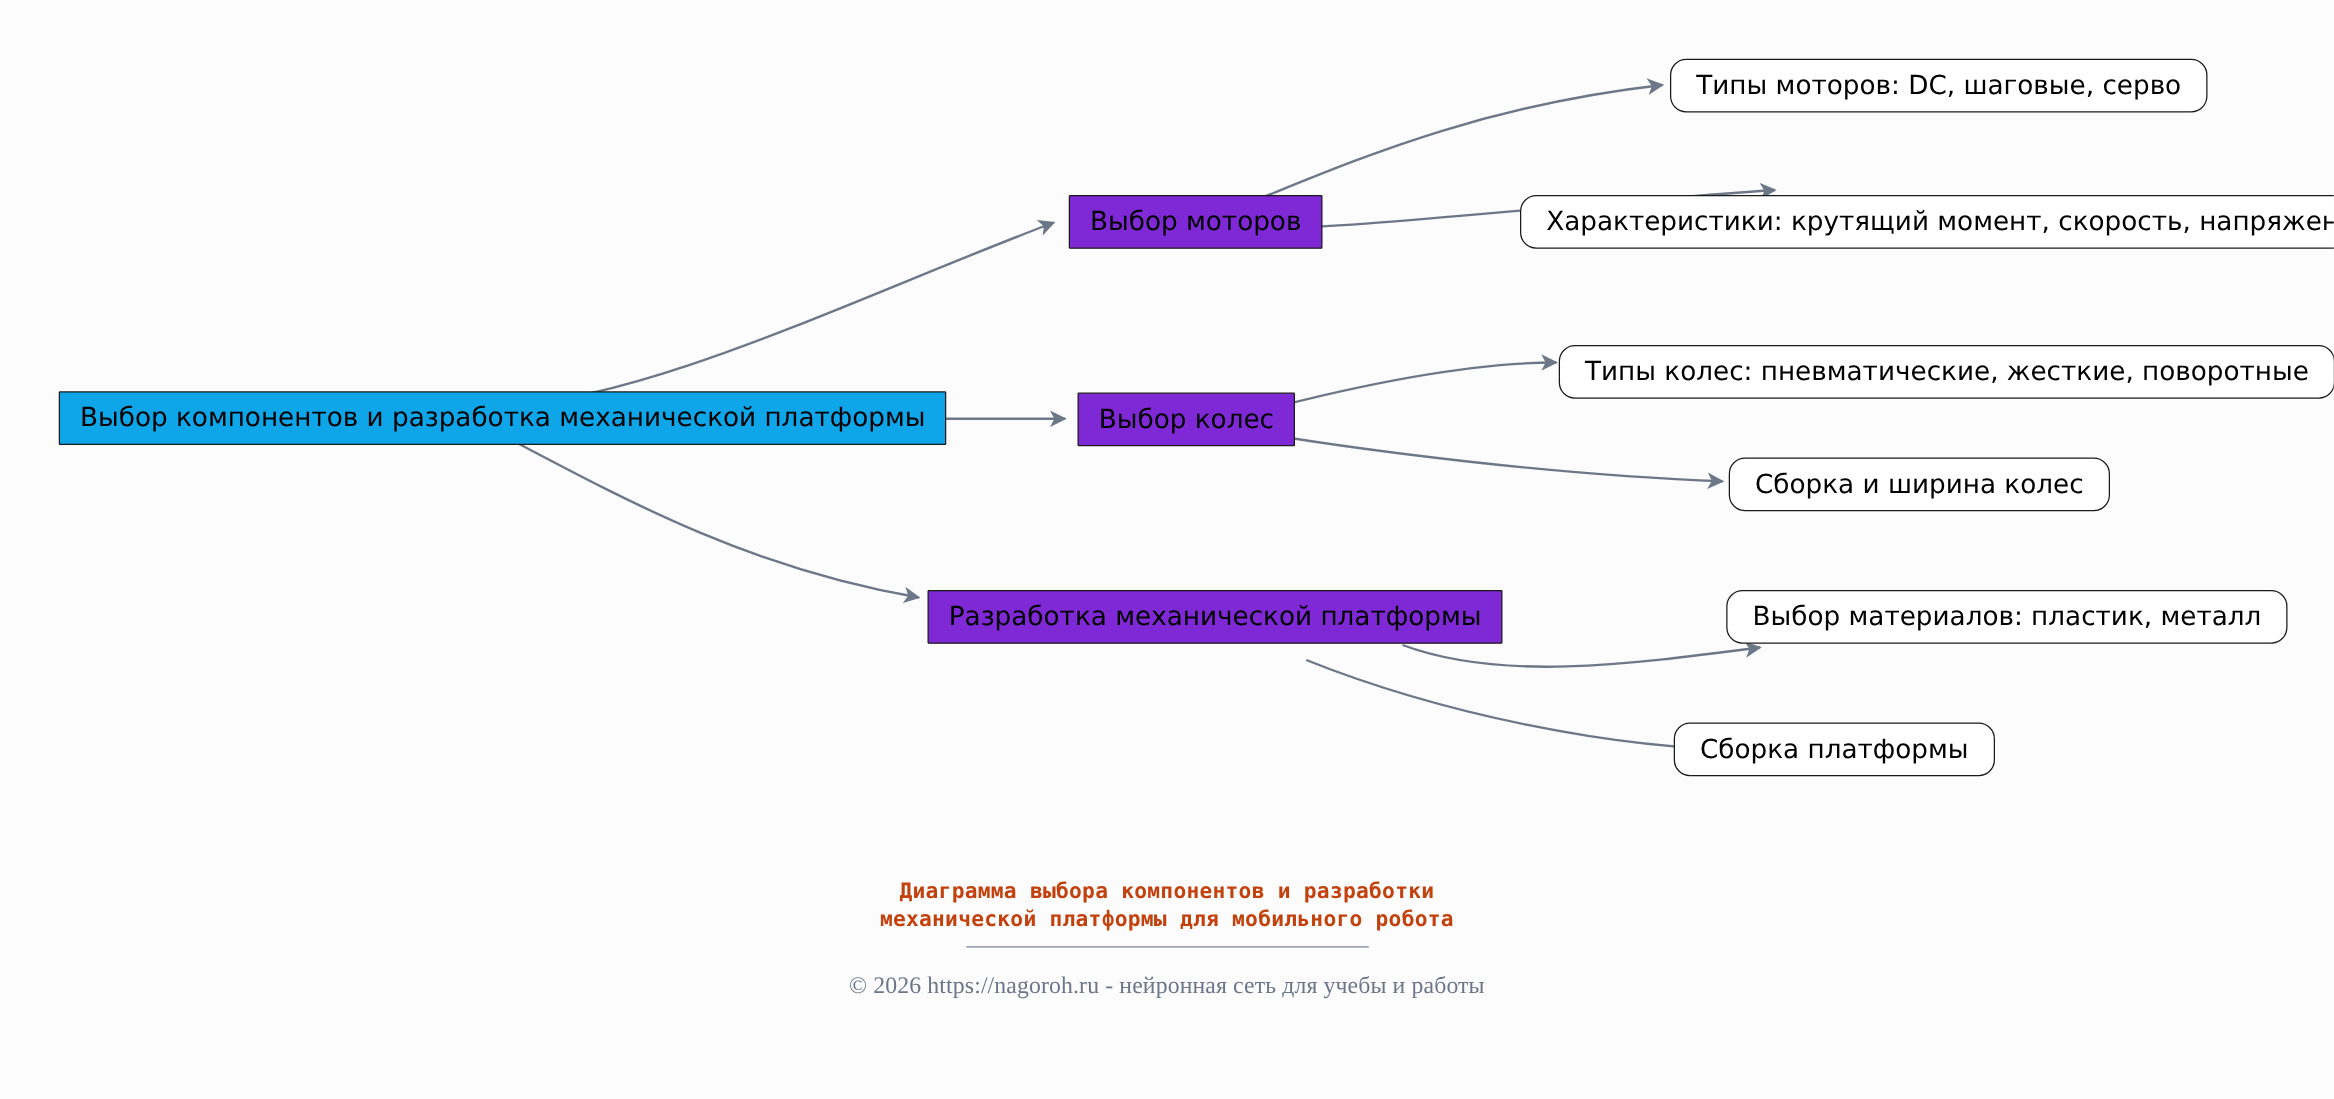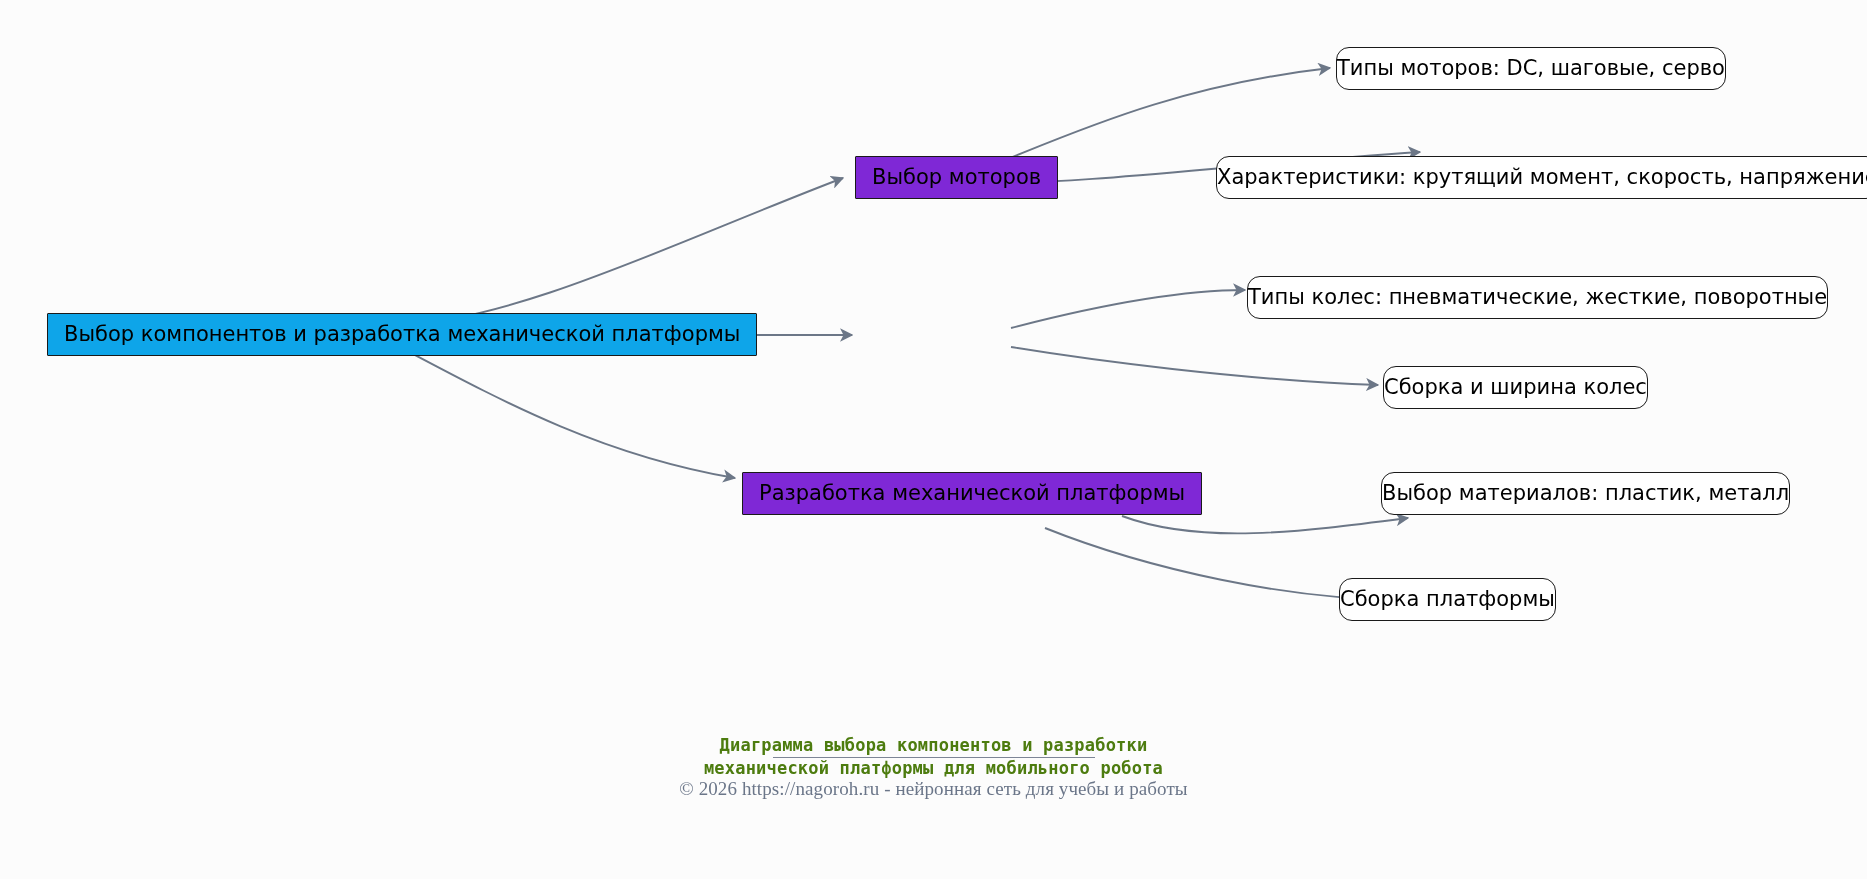--- a/index.html
+++ b/index.html
@@ -56,36 +56,36 @@
     color: #000000;
     font-size: 21px;
     padding: 0 16px;
     height: 43px;
   }
   .node.leaf {
     background: #ffffff;
     border: 1.9px solid #1a1a1a;
     color: #000000;
     font-size: 21px;
-    padding: 0 0;
+    padding: 0 20px;
     height: 43px;
     border-radius: 13px;
   }
   .footer {
     position: absolute;
     left: 0;
     width: 1867px;
     text-align: center;
   }
   .footer-caption {
-    top: 734px;
+    top: 702px;
     font-family: "DejaVu Sans Mono", "Liberation Mono", monospace;
     font-weight: bold;
     font-size: 17px;
-    color: #4d7c0f;
+    color: #c2410c;
     line-height: 1.35;
     letter-spacing: 0.2px;
   }
   .footer-divider {
     position: absolute;
     left: 50%;
     transform: translateX(-50%);
     top: 757px;
     width: 322px;
     height: 0;
@@ -139,20 +139,23 @@
   </div>
 
   <div class="node leaf" style="left:1336px; top:47px;">
     <span class="node-label">Типы моторов: DC, шаговые, серво</span>
   </div>
 
   <div class="node leaf" style="left:1216px; top:156px;">
     <span class="node-label">Характеристики: крутящий момент, скорость, напряжение</span>
   </div>
 
+  <div class="node branch" style="left:862px; top:314px;">
+    <span class="node-label">Выбор колес</span>
+  </div>
 
   <div class="node leaf" style="left:1247px; top:276px;">
     <span class="node-label">Типы колес: пневматические, жесткие, поворотные</span>
   </div>
 
   <div class="node leaf" style="left:1383px; top:366px;">
     <span class="node-label">Сборка и ширина колес</span>
   </div>
 
   <div class="node branch" style="left:742px; top:472px;">

